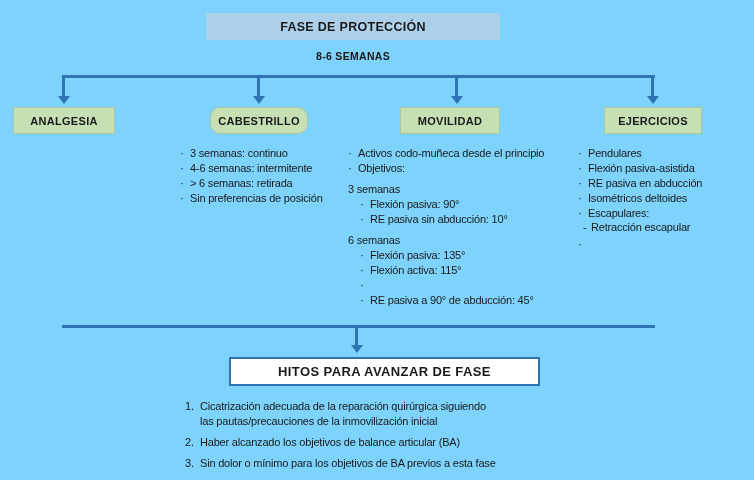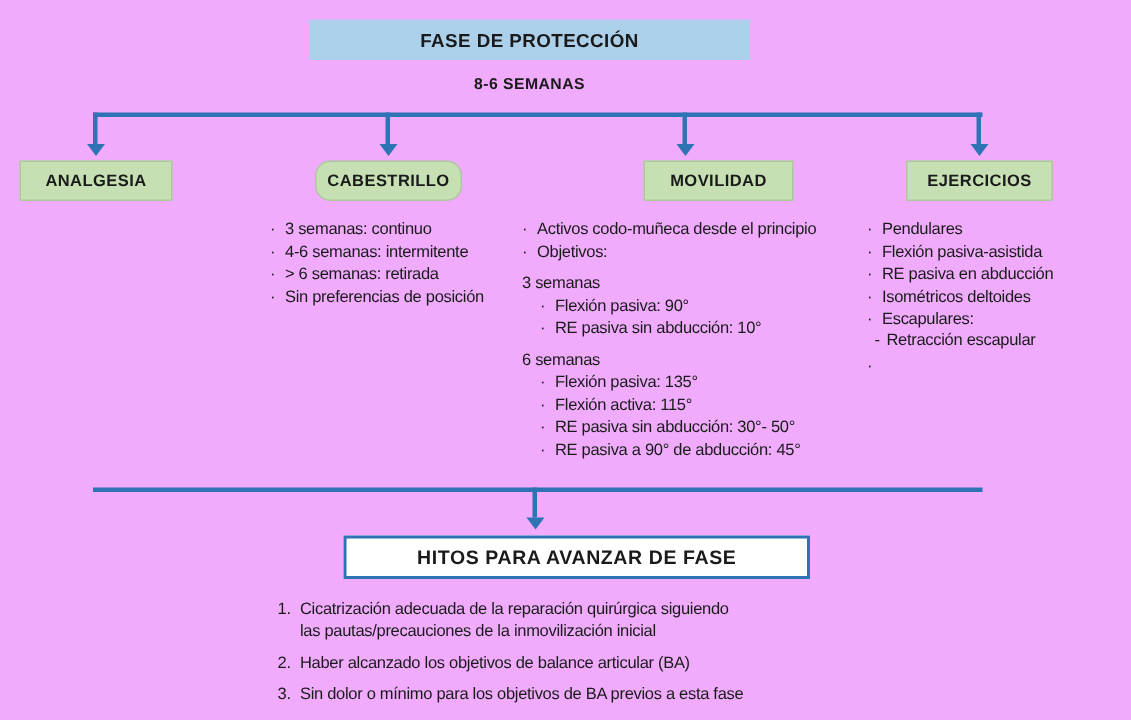--- a/index.html
+++ b/index.html
@@ -1,20 +1,20 @@
 <!DOCTYPE html>
 <html><head>
 <meta charset="utf-8">
 <style>
   html, body { margin: 0; padding: 0; background: #ffffff; }
   .canvas {
     position: relative;
     width: 754px;
     height: 480px;
-    background: #f0abfc;
+    background: #7dd3fc;
     font-family: "Liberation Sans", sans-serif;
     color: #1a1a1a;
     overflow: hidden;
   }
 
   
   .phase-box {
     position: absolute;
     left: 206px; top: 13px; width: 294px; height: 27px;
     background: #acd0e9;
@@ -30,21 +30,21 @@
   .branch-box {
     position: absolute; top: 107px; height: 27px;
     box-sizing: border-box;
     background: #c6e0b4;
     border: 1px solid #aec6a0;
     display: flex; align-items: center; justify-content: center;
     font-weight: bold; font-size: 11px; letter-spacing: .3px;
   }
   .branch-analgesia  { left: 13px;  width: 102px; }
   .branch-cabestrillo{ left: 210px; width: 98px; border-radius: 10px;  }
-  .branch-movilidad  { left: 429px; width: 100px; }
+  .branch-movilidad  { left: 400px; width: 100px; }
   .branch-ejercicios { left: 604px; width: 98px;  }
 
   .milestone-box {
     position: absolute;
     left: 229px; top: 357px; width: 307px; height: 25px;
     box-sizing: content-box;
     background: #ffffff;
     border: 2px solid #2e74b5;
     display: flex; align-items: center; justify-content: center;
     font-weight: bold; font-size: 13px; letter-spacing: .4px;
@@ -179,21 +179,20 @@
     <div class="row sub">
       <span class="bullet">·</span>
       <span>Flexión pasiva: 135°</span>
     </div>
     <div class="row sub">
       <span class="bullet">·</span>
       <span>Flexión activa: 115°</span>
     </div>
     <div class="row sub">
       <span class="bullet">·</span>
-      <span>RE pasiva sin abducción: 30°- 50°</span>
     </div>
     <div class="row sub">
       <span class="bullet">·</span>
       <span>RE pasiva a 90° de abducción: 45°</span>
     </div>
   </div>
 
   <div class="list ejer-list">
     <div class="row">
       <span class="bullet">·</span>

